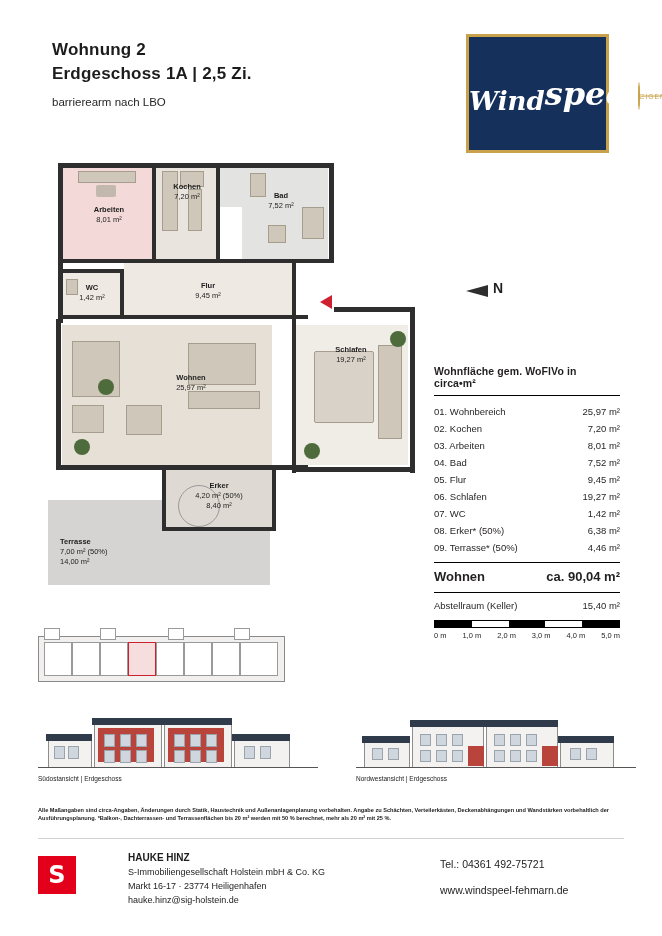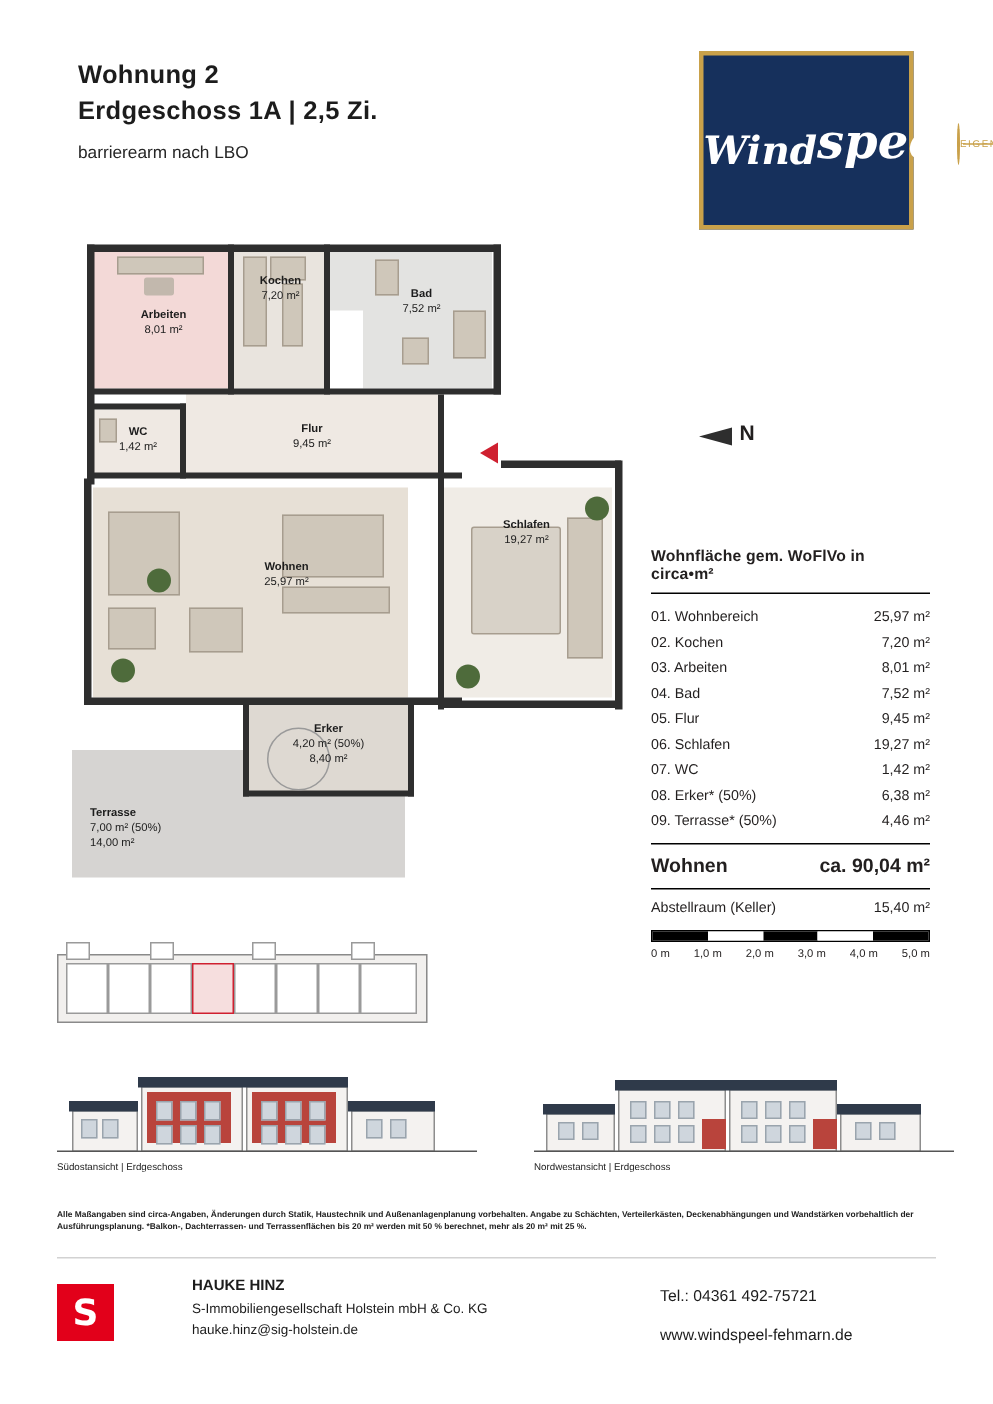--- a/index.html
+++ b/index.html
@@ -371,20 +371,21 @@
 
   <div class="disclaimer">Alle Maßangaben sind circa-Angaben, Änderungen durch Statik, Haustechnik und Außenanlagenplanung vorbehalten. Angabe zu Schächten, Verteilerkästen, Deckenabhängungen und Wandstärken vorbehaltlich der Ausführungsplanung. *Balkon-, Dachterrassen- und Terrassenflächen bis 20 m² werden mit 50 % berechnet, mehr als 20 m² mit 25 %.</div>
 
   <div class="footer-rule"></div>
   <div class="sparkasse">
     <span class="spark-s">S</span>
   </div>
   <div class="footer-left">
     <div class="bold">HAUKE HINZ</div>
     <div>S-Immobiliengesellschaft Holstein mbH &amp; Co. KG</div>
+    <div>Markt 16-17 · 23774 Heiligenhafen</div>
     <div>hauke.hinz@sig-holstein.de</div>
   </div>
   <div class="footer-right">
     <div>Tel.: 04361 492-75721</div>
     <div>www.windspeel-fehmarn.de</div>
   </div>
 
 </div>
 
 </body></html>

